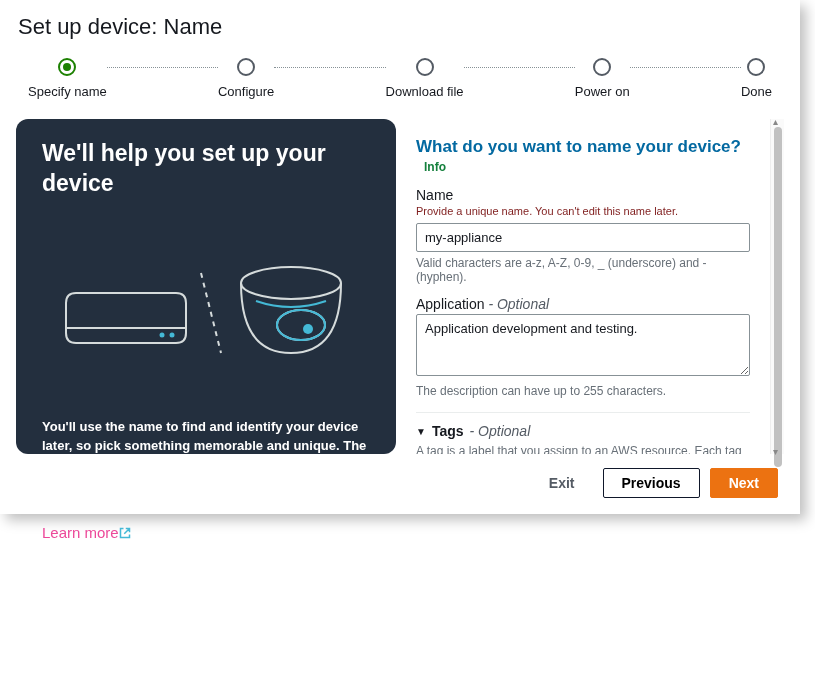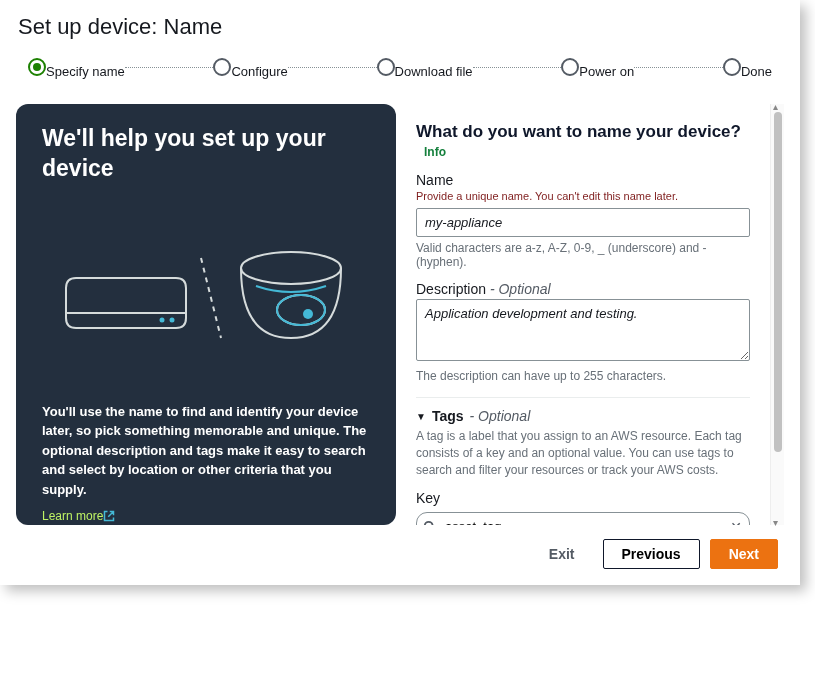--- a/index.html
+++ b/index.html
@@ -6,21 +6,21 @@
     body {
       font-family: "Amazon Ember", "Helvetica Neue", Arial, sans-serif;
       background: #fff;
       width: 815px;
       height: 673px;
       position: relative;
       overflow: hidden;
     }
     .container {
       width: 800px;
-      height: 585px;
+      height: 514px;
       background: #fff;
       box-shadow: 6px 6px 12px rgba(0,0,0,0.25);
       display: flex;
       flex-direction: column;
     }
     .header {
       padding: 14px 18px 0;
     }
     .title {
       font-size: 22px;
@@ -28,21 +28,21 @@
       color: #16191f;
     }
     .stepper {
       display: flex;
       align-items: flex-start;
       padding: 18px 28px 20px;
       position: relative;
     }
     .step {
       display: flex;
-      flex-direction: row;
+      flex-direction: column;
       align-items: center;
       position: relative;
       z-index: 2;
       justify-content: flex-end;
     }
     .step-circle {
       width: 18px; height: 18px;
       border-radius: 50%;
       border: 2px solid #545b64;
       background: #fff;
@@ -101,22 +101,22 @@
       justify-content: center;
       margin: 10px 0 24px;
     }
     .left-desc {
       font-size: 13px;
       line-height: 1.5;
       font-weight: 600;
       margin-bottom: 10px;
     }
     .learn-more {
-      color: #bef264;
-      font-size: 12px;
+      color: #ec4899;
+      font-size: 15px;
       text-decoration: none;
       display: inline-flex;
       align-items: center;
       gap: 0;
     }
     .right-wrap {
       flex: 1;
       display: flex;
       min-height: 0;
     }
@@ -145,21 +145,21 @@
       position: absolute;
       left: 2px;
       font-size: 10px;
       color: #888;
     }
     .scroll-arrow.up { top: -3px; }
     .scroll-arrow.down { bottom: -3px; }
     .section-title {
       font-size: 17px;
       font-weight: 700;
-      color: #0f172a;
+      color: #0369a1;
       display: inline;
     }
     .info-link {
       color: #15803d;
       font-size: 12px;
       margin-left: 8px;
       text-decoration: none;
       font-weight: 600;
     }
     .field {
@@ -181,21 +181,20 @@
       margin-bottom: 6px;
     }
     .text-input, .textarea-input {
       width: 100%;
       border: 1px solid #879196;
       border-radius: 2px;
       padding: 6px 8px;
       font-size: 13px;
       font-family: inherit;
       color: #16191f;
-      font-style: italic;
     }
     .textarea-input {
       height: 62px;
       resize: both;
     }
     .field-footnote {
       font-size: 12px;
       color: #687078;
       margin-top: 4px;
     }
@@ -362,21 +361,21 @@
 
         <div class="field">
           <div class="field-label">Name</div>
           <div class="field-hint">Provide a unique name. You can't edit this name later.</div>
           <input type="text" class="text-input" value="my-appliance" style="">
           <div class="field-footnote">Valid characters are a-z, A-Z, 0-9, _ (underscore) and - (hyphen).</div>
         </div>
 
         <div class="field">
           <div class="field-label">
-            <span>Description</span><span class="opt-suffix"> - Optional</span>
+            <span>Application</span><span class="opt-suffix"> - Optional</span>
           </div>
           <textarea class="textarea-input" style="">Application development and testing.</textarea>
           <div class="field-footnote">The description can have up to 255 characters.</div>
         </div>
 
         <hr class="divider">
 
         <div class="collapsible-header">
           <span class="caret">▼</span>
           <span>Tags</span>

